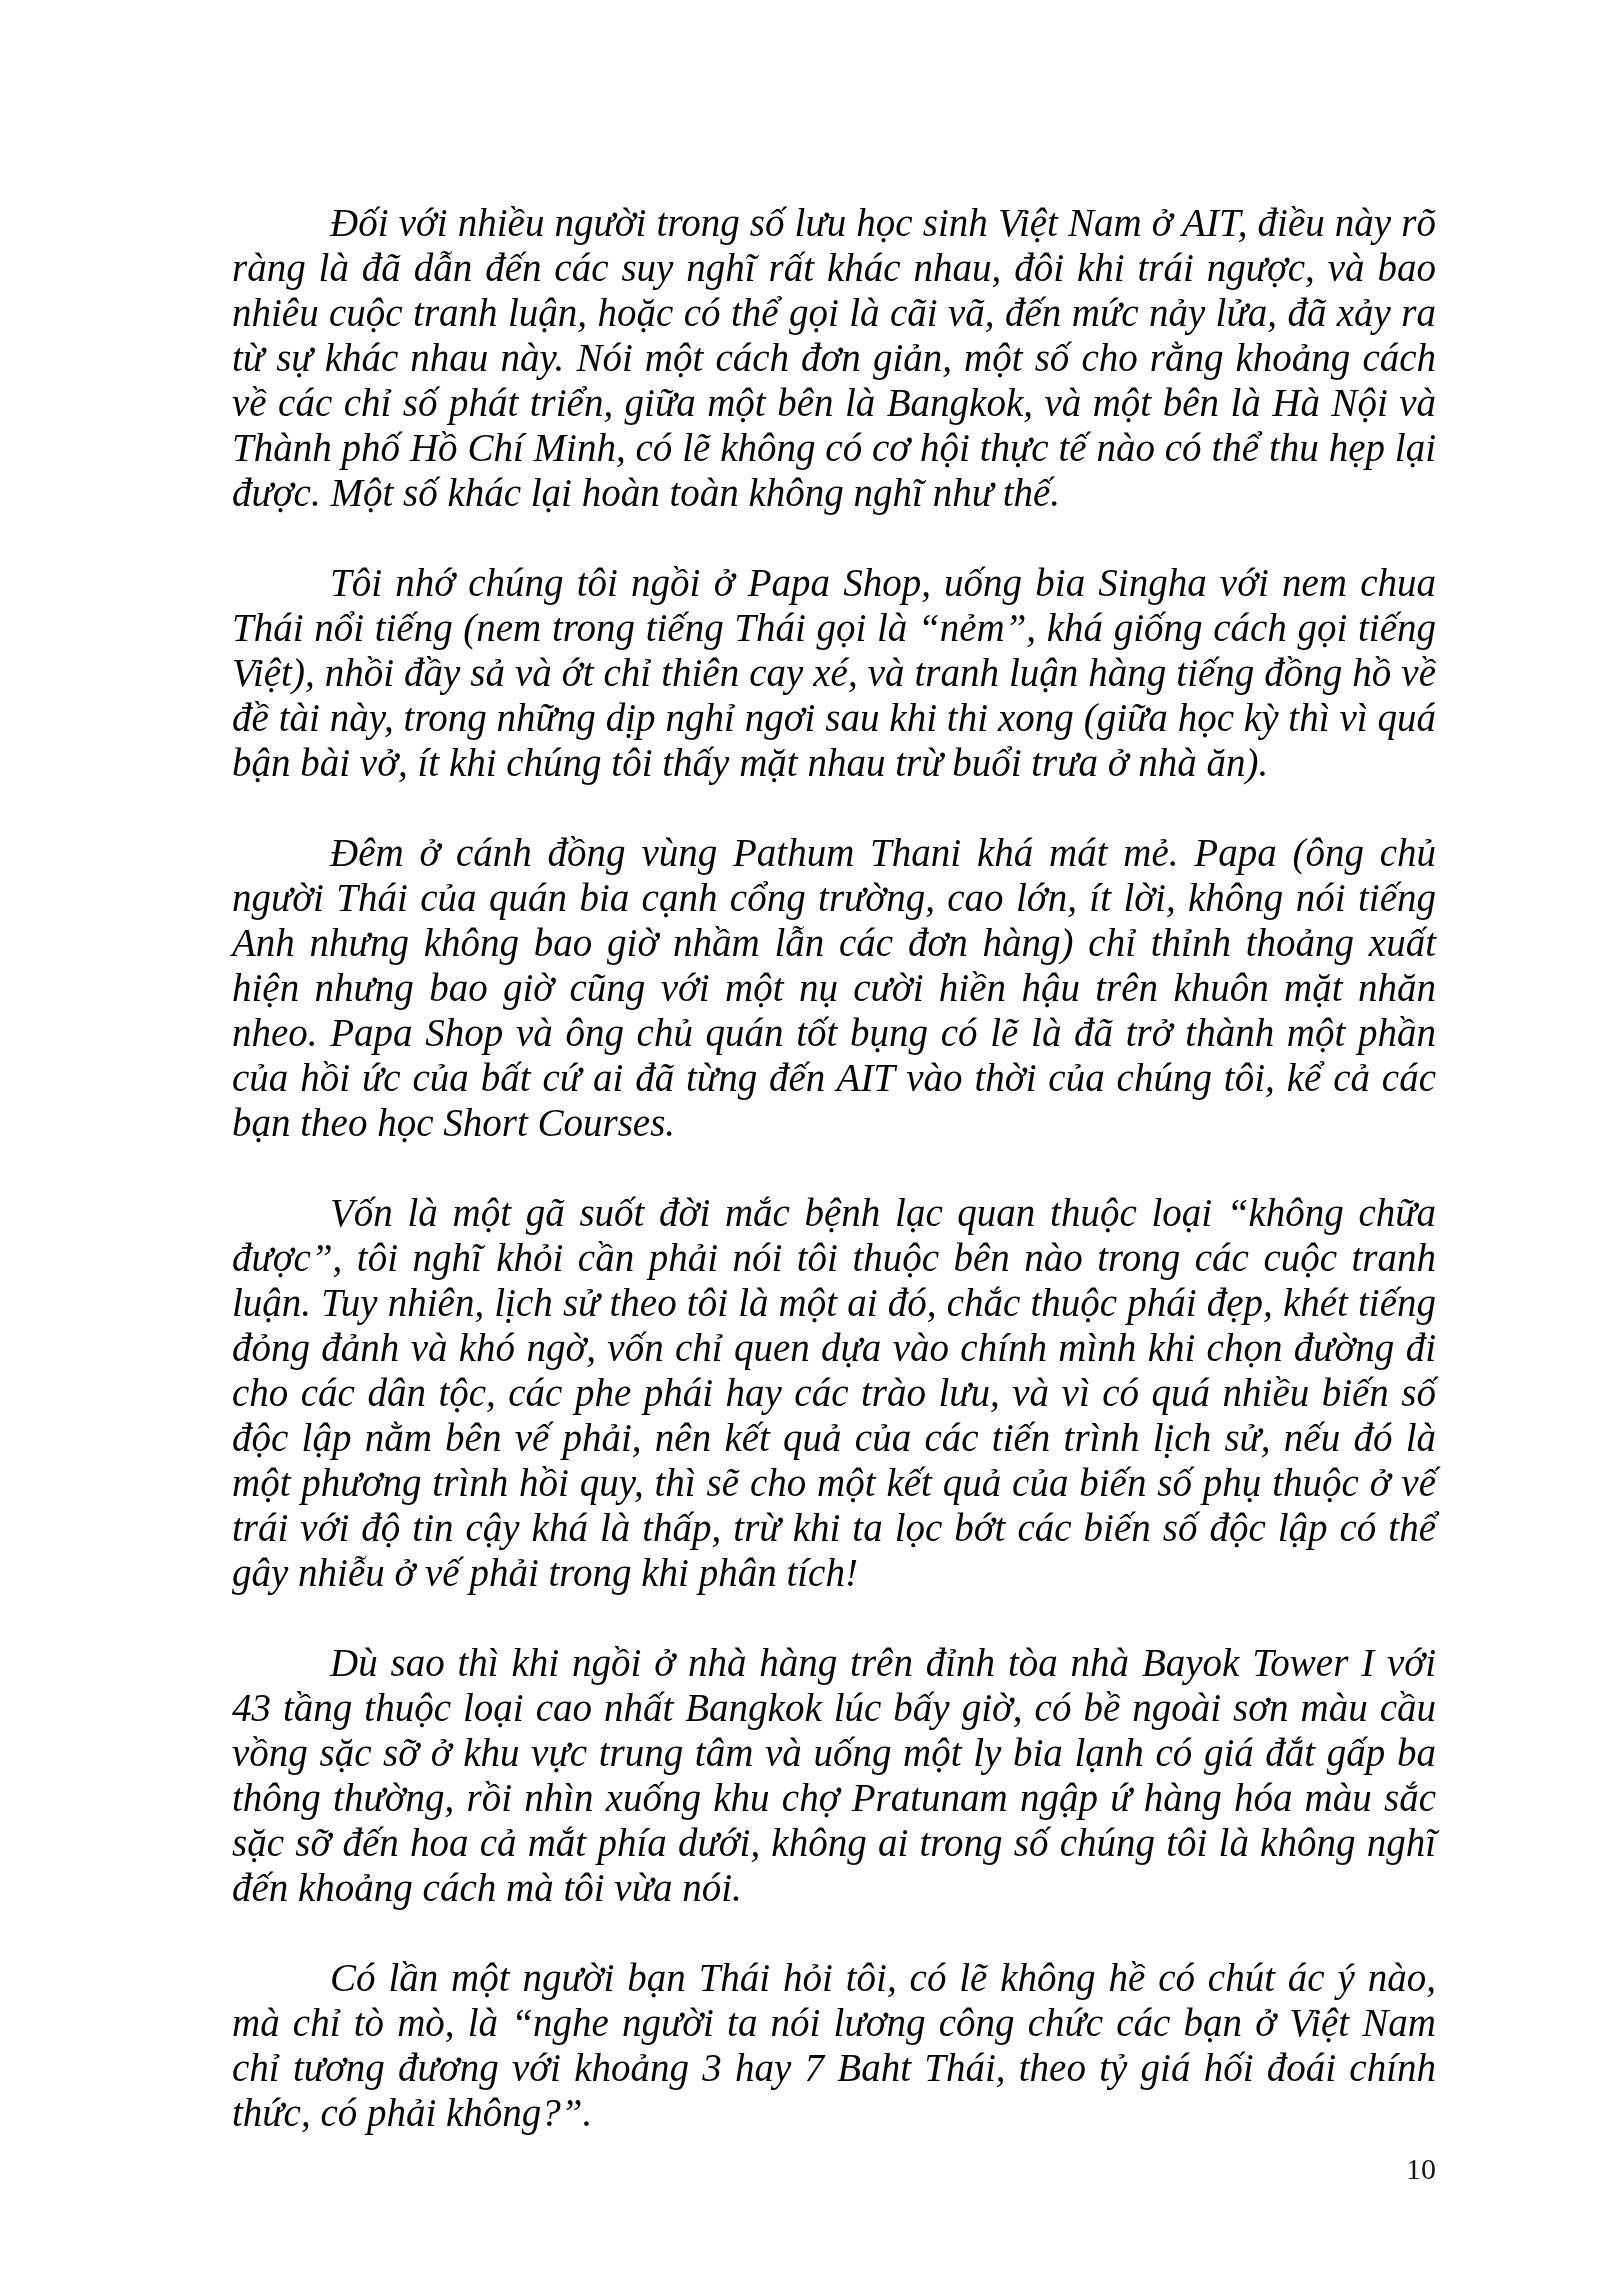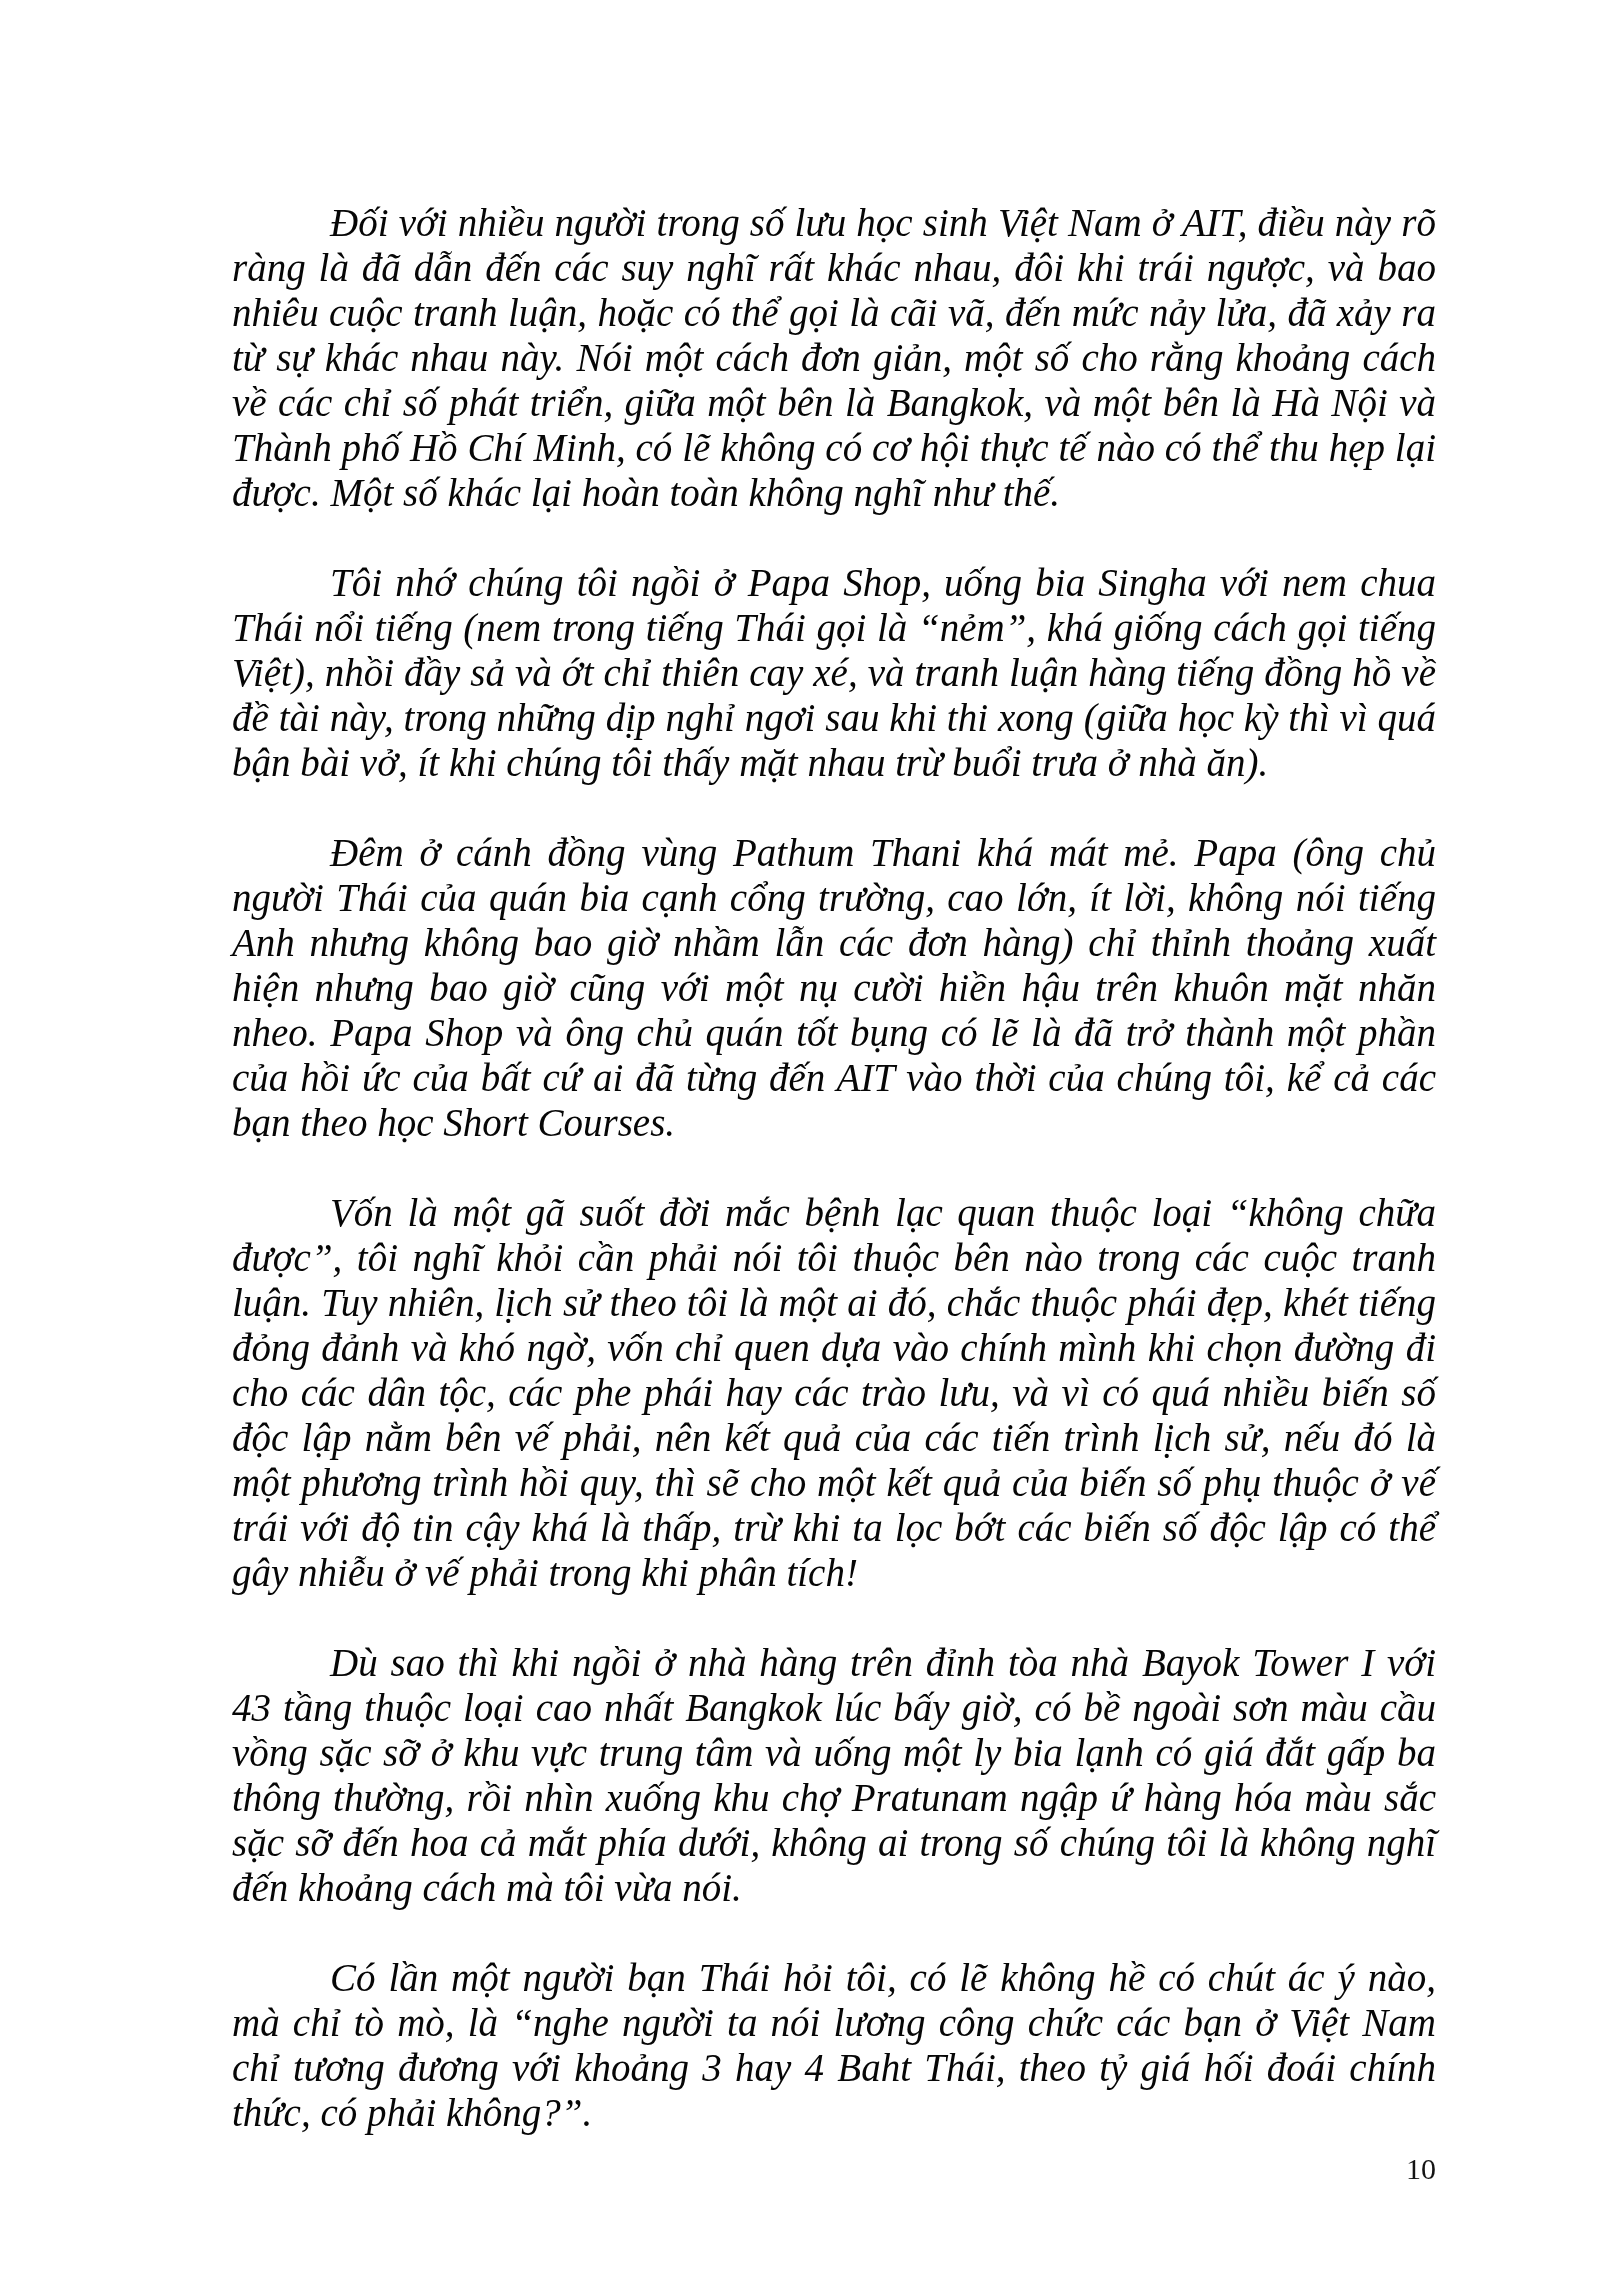--- a/index.html
+++ b/index.html
@@ -46,17 +46,17 @@
 </head>
 <body>
 
 <div class="page">
   <div class="text-block">
     <p>Đối với nhiều người trong số lưu học sinh Việt Nam ở AIT, điều này rõ ràng là đã dẫn đến các suy nghĩ rất khác nhau, đôi khi trái ngược, và bao nhiêu cuộc tranh luận, hoặc có thể gọi là cãi vã, đến mức nảy lửa, đã xảy ra từ sự khác nhau này. Nói một cách đơn giản, một số cho rằng khoảng cách về các chỉ số phát triển, giữa một bên là Bangkok, và một bên là Hà Nội và Thành phố Hồ Chí Minh, có lẽ không có cơ hội thực tế nào có thể thu hẹp lại được. Một số khác lại hoàn toàn không nghĩ như thế.</p>
     <p>Tôi nhớ chúng tôi ngồi ở Papa Shop, uống bia Singha với nem chua Thái nổi tiếng (nem trong tiếng Thái gọi là “nẻm”, khá giống cách gọi tiếng Việt), nhồi đầy sả và ớt chỉ thiên cay xé, và tranh luận hàng tiếng đồng hồ về đề tài này, trong những dịp nghỉ ngơi sau khi thi xong (giữa học kỳ thì vì quá bận bài vở, ít khi chúng tôi thấy mặt nhau trừ buổi trưa ở nhà ăn).</p>
     <p>Đêm ở cánh đồng vùng Pathum Thani khá mát mẻ. Papa (ông chủ người Thái của quán bia cạnh cổng trường, cao lớn, ít lời, không nói tiếng Anh nhưng không bao giờ nhầm lẫn các đơn hàng) chỉ thỉnh thoảng xuất hiện nhưng bao giờ cũng với một nụ cười hiền hậu trên khuôn mặt nhăn nheo. Papa Shop và ông chủ quán tốt bụng có lẽ là đã trở thành một phần của hồi ức của bất cứ ai đã từng đến AIT vào thời của chúng tôi, kể cả các bạn theo học Short Courses.</p>
     <p>Vốn là một gã suốt đời mắc bệnh lạc quan thuộc loại “không chữa được”, tôi nghĩ khỏi cần phải nói tôi thuộc bên nào trong các cuộc tranh luận. Tuy nhiên, lịch sử theo tôi là một ai đó, chắc thuộc phái đẹp, khét tiếng đỏng đảnh và khó ngờ, vốn chỉ quen dựa vào chính mình khi chọn đường đi cho các dân tộc, các phe phái hay các trào lưu, và vì có quá nhiều biến số độc lập nằm bên vế phải, nên kết quả của các tiến trình lịch sử, nếu đó là một phương trình hồi quy, thì sẽ cho một kết quả của biến số phụ thuộc ở vế trái với độ tin cậy khá là thấp, trừ khi ta lọc bớt các biến số độc lập có thể gây nhiễu ở vế phải trong khi phân tích!</p>
     <p>Dù sao thì khi ngồi ở nhà hàng trên đỉnh tòa nhà Bayok Tower I với 43 tầng thuộc loại cao nhất Bangkok lúc bấy giờ, có bề ngoài sơn màu cầu vồng sặc sỡ ở khu vực trung tâm và uống một ly bia lạnh có giá đắt gấp ba thông thường, rồi nhìn xuống khu chợ Pratunam ngập ứ hàng hóa màu sắc sặc sỡ đến hoa cả mắt phía dưới, không ai trong số chúng tôi là không nghĩ đến khoảng cách mà tôi vừa nói.</p>
-    <p>Có lần một người bạn Thái hỏi tôi, có lẽ không hề có chút ác ý nào, mà chỉ tò mò, là “nghe người ta nói lương công chức các bạn ở Việt Nam chỉ tương đương với khoảng 3 hay 4 Baht Thái, theo tỷ giá hối đoái chính thức, có phải không?”.</p>
+    <p>Có lần một người bạn Thái hỏi tôi, có lẽ không hề có chút ác ý nào, mà chỉ tò mò, là “nghe người ta nói lương công chức các bạn ở Việt Nam chỉ tương đương với khoảng 3 hay 7 Baht Thái, theo tỷ giá hối đoái chính thức, có phải không?”.</p>
   </div>
   <div class="page-number">10</div>
 </div>
 
 
 </body></html>

